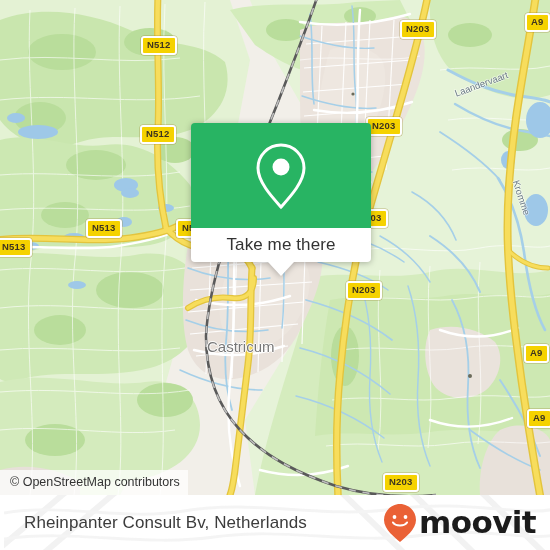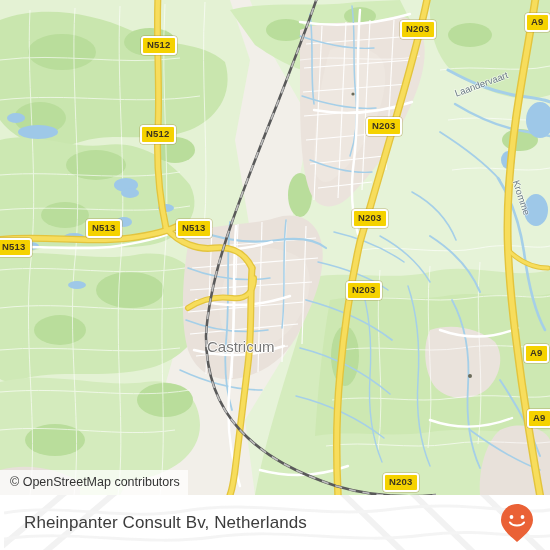--- a/index.html
+++ b/index.html
@@ -391,20 +391,32 @@
     <div class="shield" style="left:366px;top:117px;">N203</div>
     <div class="shield" style="left:352px;top:209px;">N203</div>
     <div class="shield" style="left:346px;top:281px;">N203</div>
     <div class="shield" style="left:383px;top:473px;">N203</div>
     <div class="shield" style="left:525px;top:13px;">A9</div>
     <div class="shield" style="left:524px;top:344px;">A9</div>
     <div class="shield" style="left:527px;top:409px;">A9</div>
 
     <div id="attribution">© OpenStreetMap contributors</div>
 
+    <div id="callout">
+      <div id="callout-top">
+        <svg width="58" height="70" viewBox="0 0 58 70" aria-hidden="true">
+          <path d="M29 4 C16.3 4 6 14.3 6 27 C6 41 20 56 29 66 C38 56 52 41 52 27 C52 14.3 41.7 4 29 4 Z" fill="none" stroke="#ffffff" stroke-width="3"></path>
+          <circle cx="29" cy="26" r="8.5" fill="#ffffff"></circle>
+        </svg>
+      </div>
+      <div id="callout-bottom">
+        <span id="callout-label">Take me there</span>
+        <span id="callout-tail"></span>
+      </div>
+    </div>
 
   </div>
 
   <div id="footer">
 
     <svg id="footer-watermark" viewBox="0 0 550 55" width="550" height="55" aria-hidden="true">
       <g stroke="#f0f0f0" stroke-width="6" fill="none">
         <path d="M-10,58 L70,-10"></path>
         <path d="M40,58 L120,-10"></path>
         <path d="M330,-10 L400,58"></path>
@@ -419,17 +431,18 @@
 
     <div id="footer-title">Rheinpanter Consult Bv, Netherlands</div>
 
     <div id="footer-logo">
       <svg id="footer-logo-pin" width="34" height="40" viewBox="0 0 34 40" aria-hidden="true">
         <path d="M17 1 C8.2 1 1 8.2 1 17 C1 26.5 12 34.5 17 39 C22 34.5 33 26.5 33 17 C33 8.2 25.8 1 17 1 Z" fill="#ea6136"></path>
         <circle cx="11.5" cy="14" r="1.9" fill="#ffffff"></circle>
         <circle cx="22.5" cy="14" r="1.9" fill="#ffffff"></circle>
         <path d="M10 19.5 C12.5 23.5 21.5 23.5 24 19.5" fill="none" stroke="#ffffff" stroke-width="2.1" stroke-linecap="round"></path>
       </svg>
+      <span id="footer-logo-text">moovit</span>
     </div>
 
   </div>
 
 </div>
 
 </body></html>

